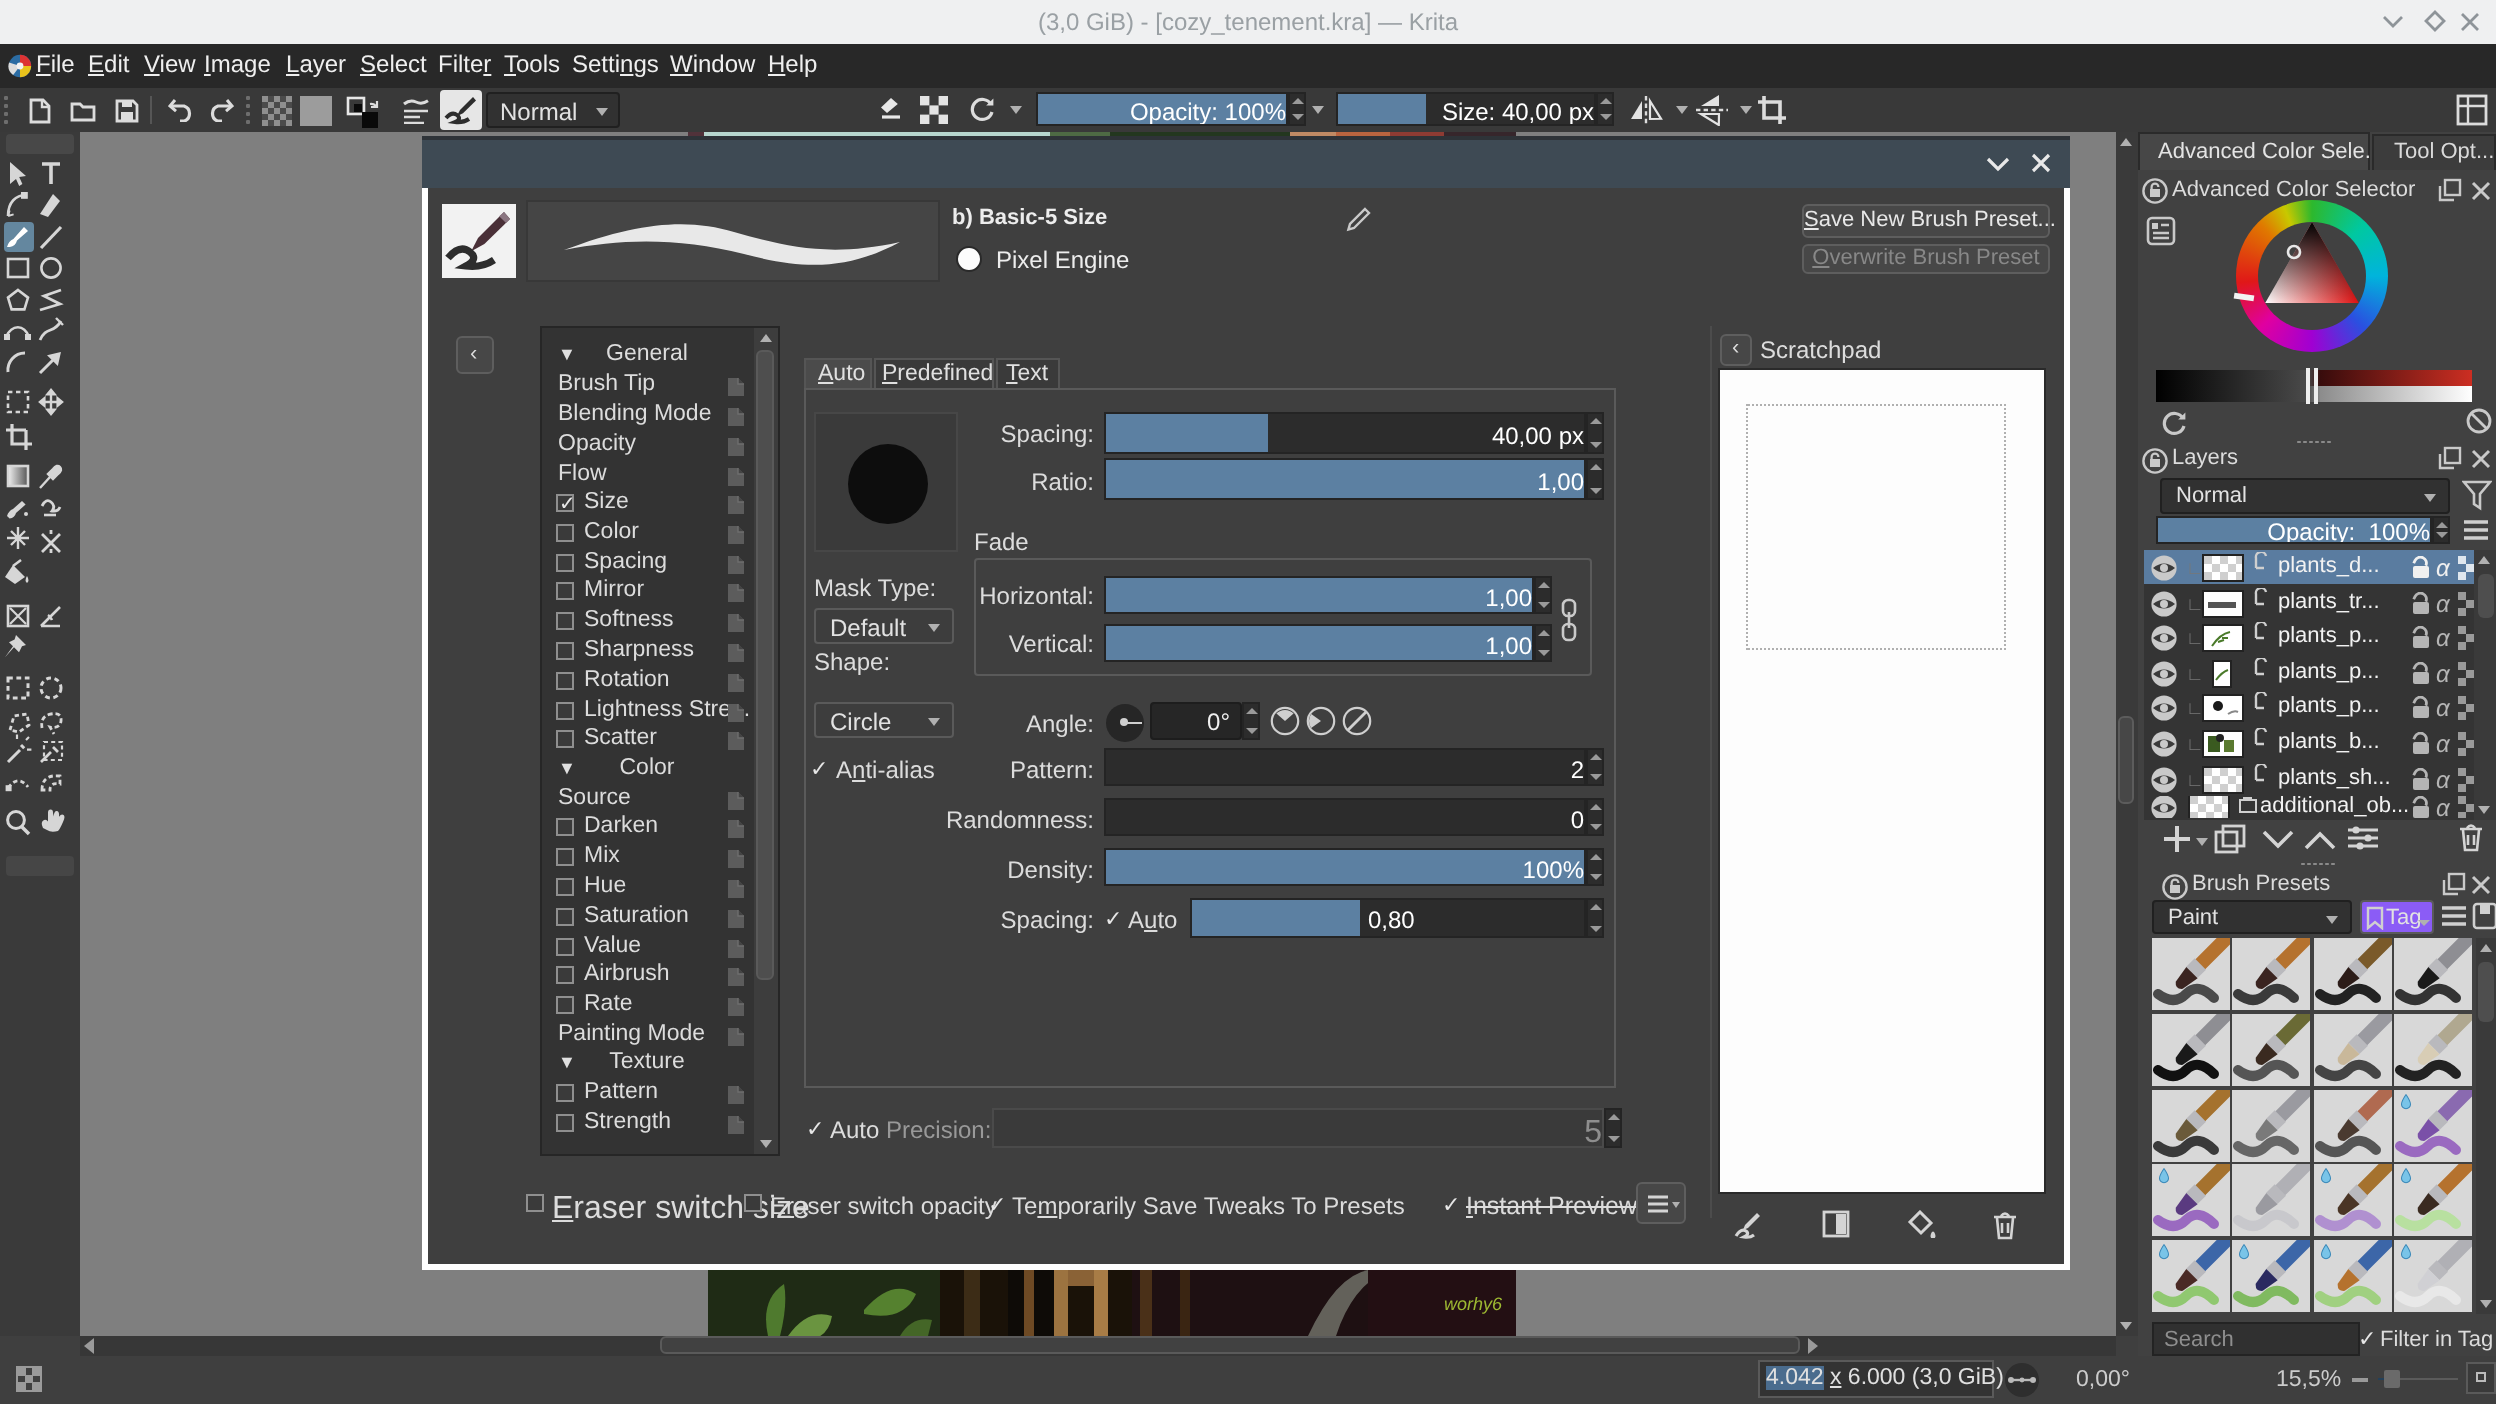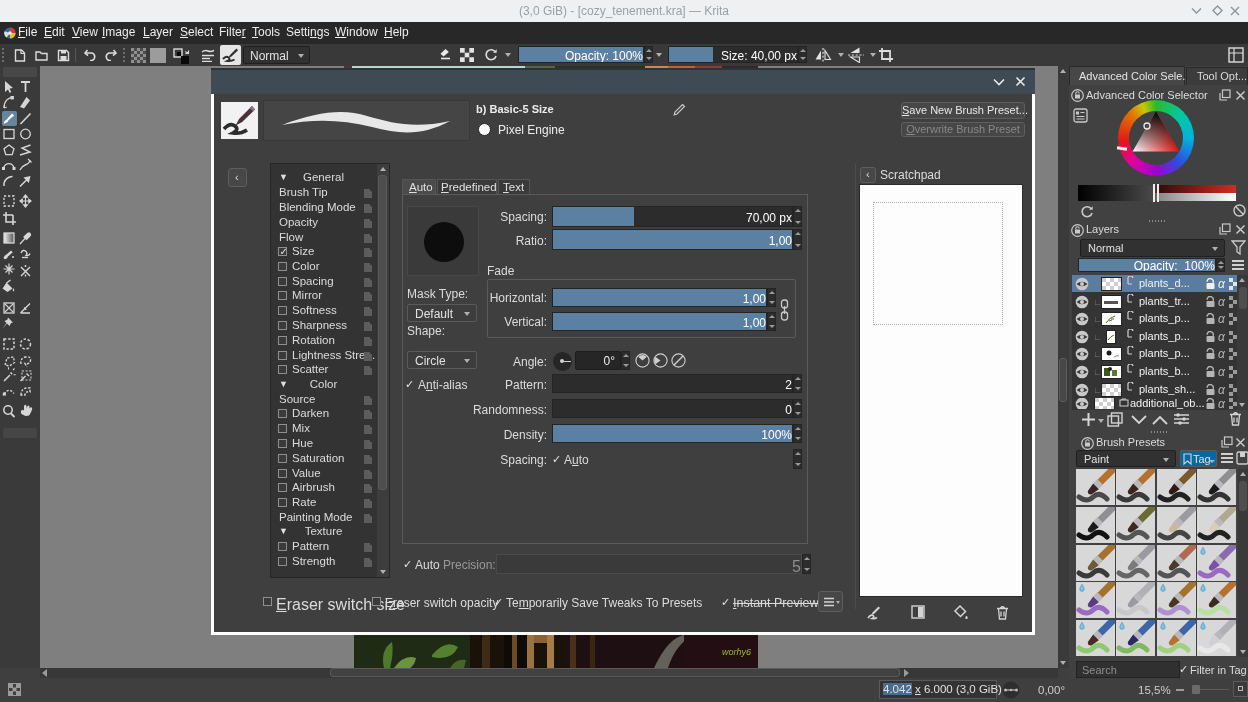--- a/index.html
+++ b/index.html
@@ -726,21 +726,21 @@
         <rect x="3.5" y="1" width="7.5" height="7.5"></rect>
         <path d="M1 4 v7 h7"></path>
       </svg>
     <svg class="abs ic" style="left:166px;top:371px" width="11" height="11" viewBox="0 0 11 11" stroke="#c9c9c9" stroke-width="1.5">
         <path d="M1.5 1.5 l8 8 M9.5 1.5 l-8 8"></path>
       </svg>
     <div class="abs combo" style="left:7px;top:384px;width:100px;height:17px">
         <span style="position:absolute;left:7px;top:2px;color:#e2e2e2">Paint</span>
         <span class="arr" style="right:6px;top:7px"></span>
       </div>
-    <div class="abs" style="left:111px;top:384px;width:37px;height:17px;background:#0369a1;border:1px solid #5a5a5a;border-radius:2px;color:#e2e2e2">
+    <div class="abs" style="left:111px;top:384px;width:37px;height:17px;background:#8b5cf6;border:1px solid #5a5a5a;border-radius:2px;color:#e2e2e2">
       <svg style="position:absolute;left:2px;top:2px" width="9" height="12" viewBox="0 0 9 12">
           <path d="M1 1 h7 v10 l-3.5-3 L1 11 z" fill="none" stroke="#d0d0d0" stroke-width="1.2"></path>
         </svg>
       <span style="position:absolute;left:12px;top:2px">Tag</span>
         <span class="arr" style="right:1px;top:9px;border-width:3px;border-top-width:3.5px"></span>
     </div>
     <svg class="abs ic" style="left:151px;top:386px" width="14" height="12" viewBox="0 0 14 12" stroke="#d0d0d0" stroke-width="1.8">
         <path d="M1 2 h12 M1 6 h12 M1 10 h12"></path>
       </svg>
     <svg class="abs ic" style="left:167px;top:385px" width="13" height="14" viewBox="0 0 13 14">
@@ -1242,21 +1242,21 @@
             <span style="position:absolute;left:4px;top:1px"><u>T</u>ext</span>
           </div>
 
       <div class="abs" style="left:188px;top:100px;width:406px;height:350px;border:1px solid #5a5a5a"></div>
       <div class="abs" style="left:193px;top:112px;width:72px;height:70px;background:#3a3a3a;border:1px solid #474747">
             <div style="position:absolute;left:16px;top:15px;width:40px;height:40px;border-radius:50%;background:#0d0d0d"></div>
           </div>
       <span class="abs lab" style="left:240px;top:116px;width:93px">Spacing:</span>
       <div class="slider " style="left:338px;top:112px;width:241px;height:21px;font-size:12px">
             <div class="fill" style="width:34%"></div>
-            <div class="txt" style="top:4px;color:#fff;">70,00 px</div>
+            <div class="txt" style="top:4px;color:#fff;">40,00 px</div>
           </div>
           <div class="spin" style="left:579px;top:112px;height:21px"></div>
       <span class="abs lab" style="left:240px;top:140px;width:93px">Ratio:</span>
       <div class="slider " style="left:338px;top:135px;width:241px;height:21px;font-size:12px">
             <div class="fill" style="width:100%"></div>
             <div class="txt" style="top:4px;color:#fff;">1,00</div>
           </div>
           <div class="spin" style="left:579px;top:135px;height:21px"></div>
       <span class="abs" style="left:273px;top:170px;color:#dcdcdc;font-size:12px">Fade</span>
       <div class="abs" style="left:273px;top:185px;width:309px;height:59px;border:1px solid #5a5a5a;border-radius:2px"></div>
@@ -1322,20 +1322,24 @@
           <div class="spin" style="left:579px;top:305px;height:19px"></div>
       <span class="abs lab" style="left:240px;top:334px;width:93px">Density:</span>
       <div class="slider " style="left:338px;top:330px;width:241px;height:19px;font-size:12px">
             <div class="fill" style="width:100%"></div>
             <div class="txt" style="top:3px;color:#fff;">100%</div>
           </div>
           <div class="spin" style="left:579px;top:330px;height:19px"></div>
       <span class="abs lab" style="left:240px;top:359px;width:93px">Spacing:</span>
       <span class="abs" style="left:338px;top:359px;color:#e6e6e6;font-size:11px">✓</span>
       <span class="abs" style="left:350px;top:359px;color:#dcdcdc;font-size:12px">A<u>u</u>to</span>
+      <div class="slider" style="left:381px;top:355px;width:198px;height:20px;font-size:12px">
+            <div class="fill" style="width:43%"></div>
+            <div class="txt" style="top:3px;left:88px;right:auto">0,80</div>
+          </div>
           <div class="spin" style="left:579px;top:355px;height:20px"></div>
 
       <span class="abs" style="left:189px;top:464px;color:#e6e6e6;font-size:11px">✓</span>
       <span class="abs" style="left:201px;top:464px;color:#dcdcdc;font-size:12px">Auto</span>
       <span class="abs" style="left:229px;top:464px;color:#999;font-size:12px">Precision:</span>
       <div class="slider" style="left:282px;top:460px;width:306px;height:20px;background:#3a3a3a;border-color:#4a4a4a">
             <div class="txt" style="top:3px;color:#8e8e8e">5</div>
           </div>
           <div class="spin" style="left:588px;top:460px;height:20px"></div>
 

